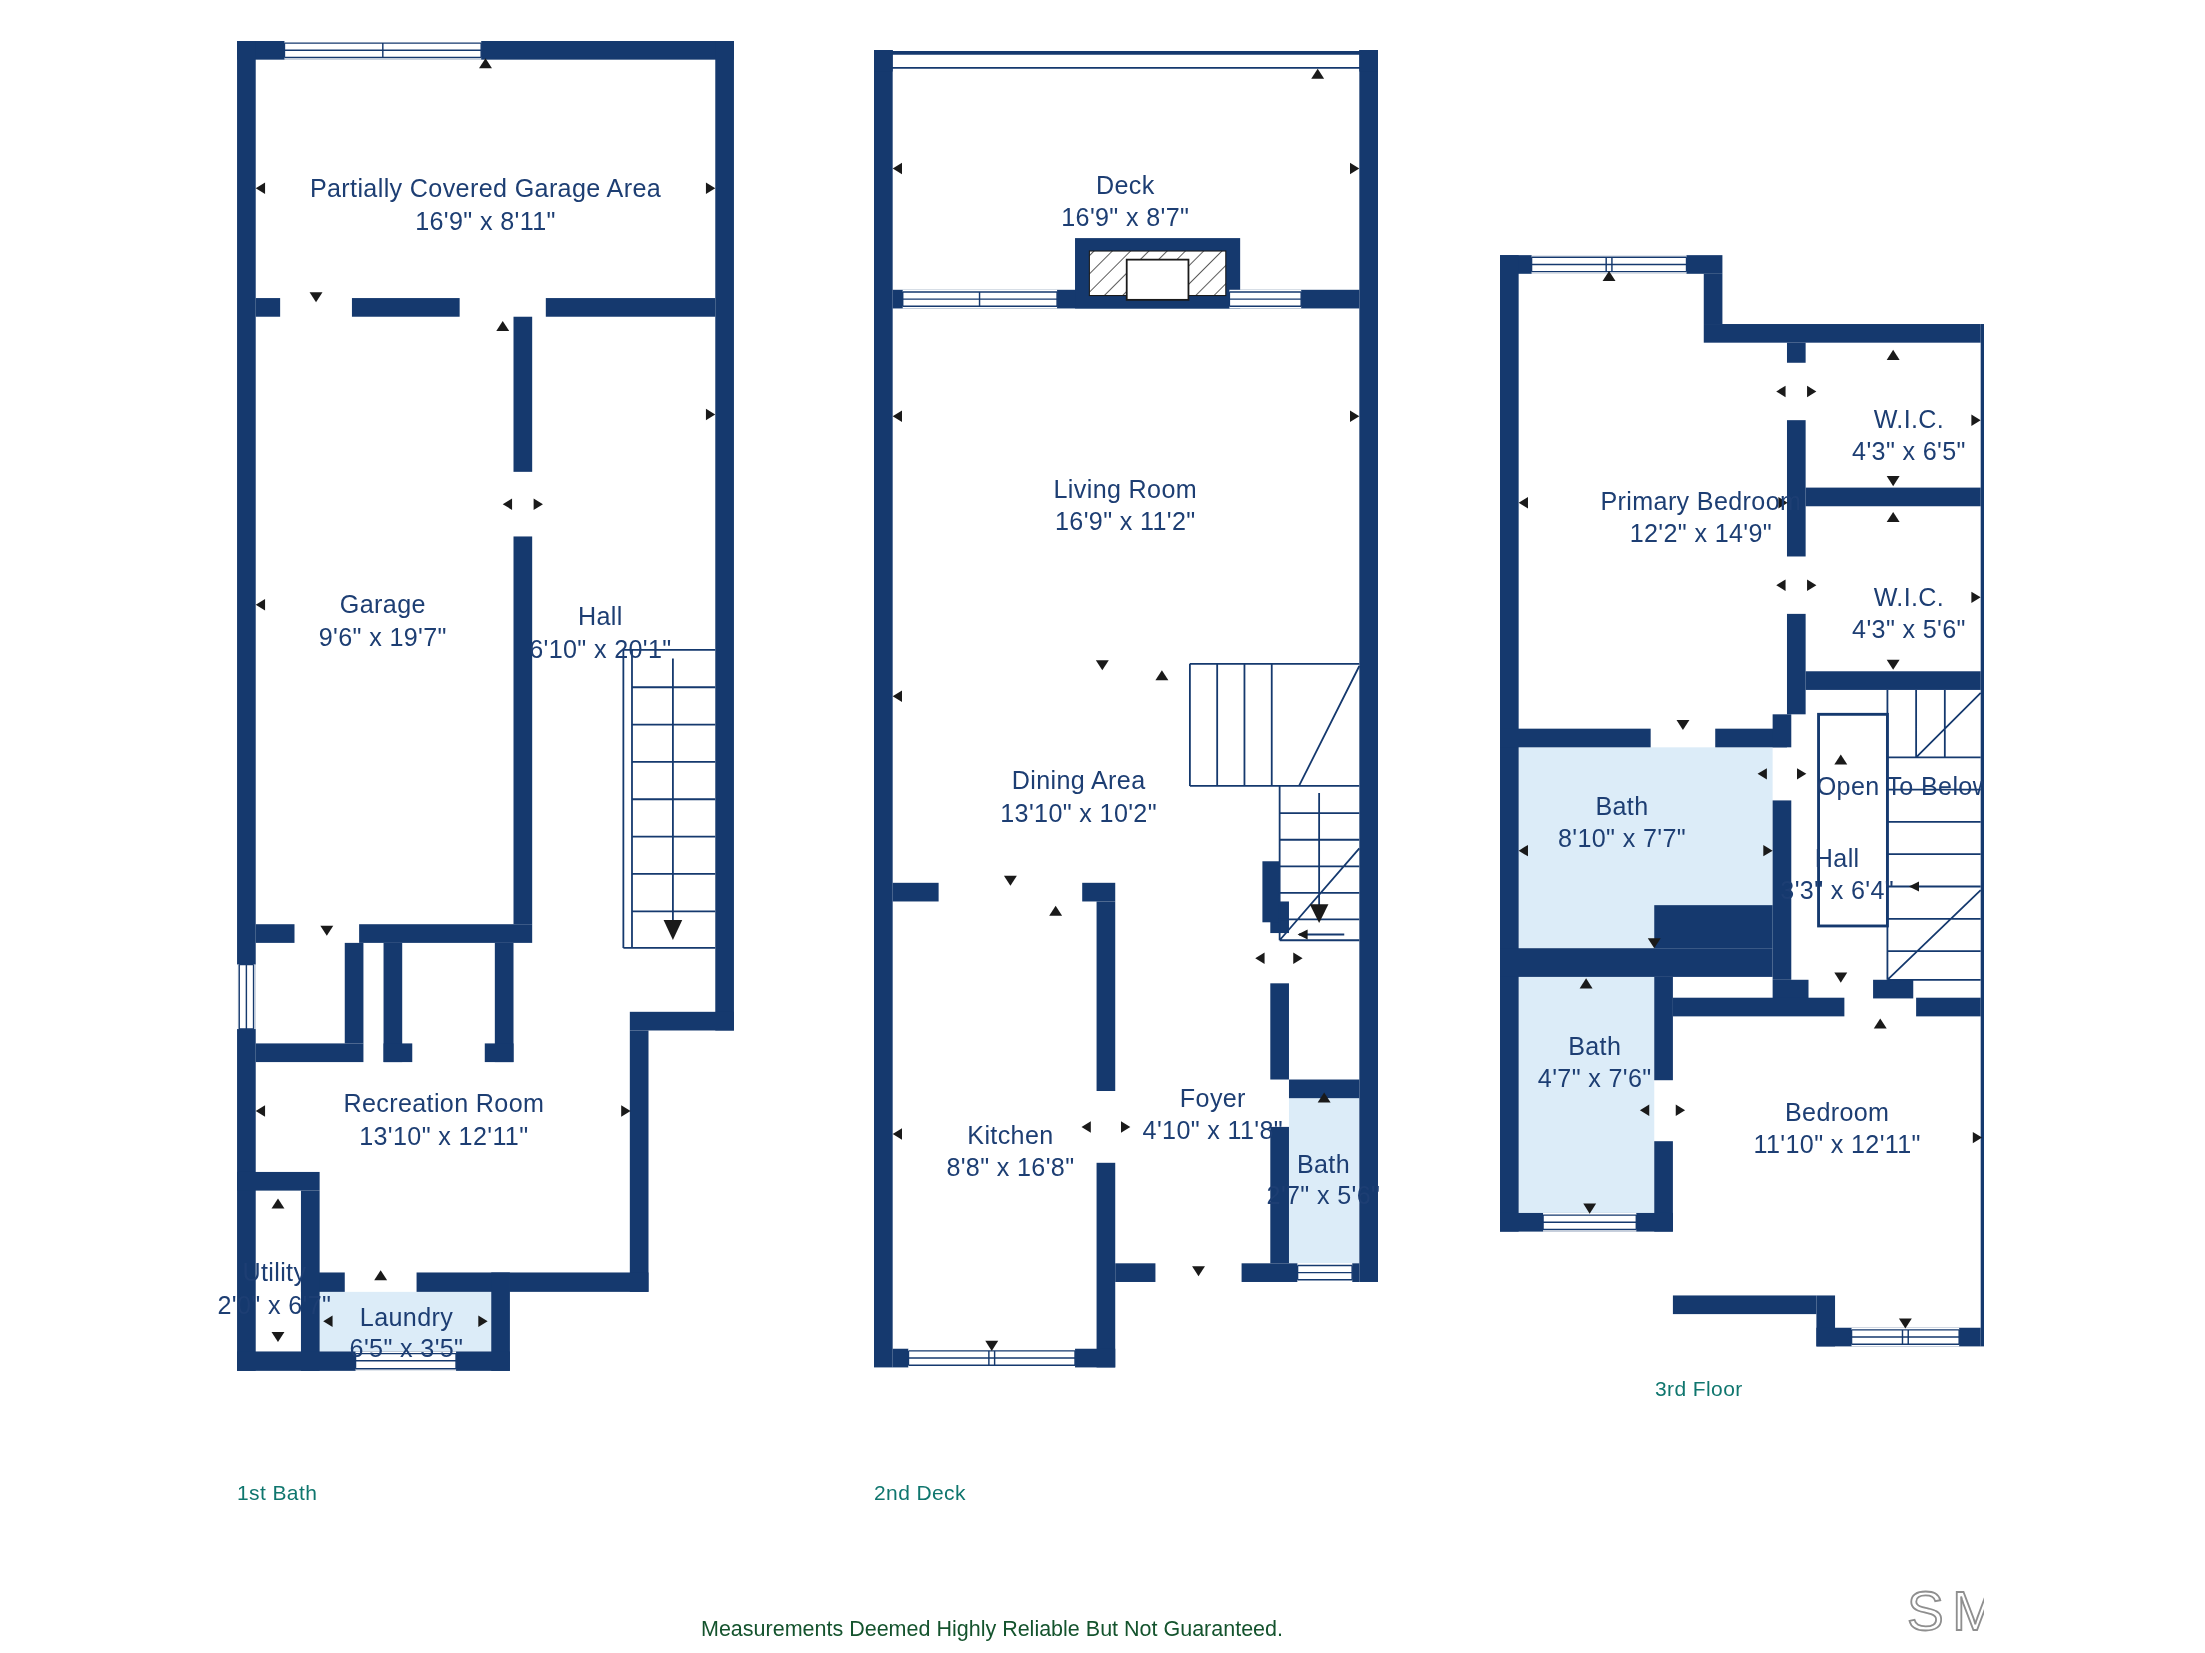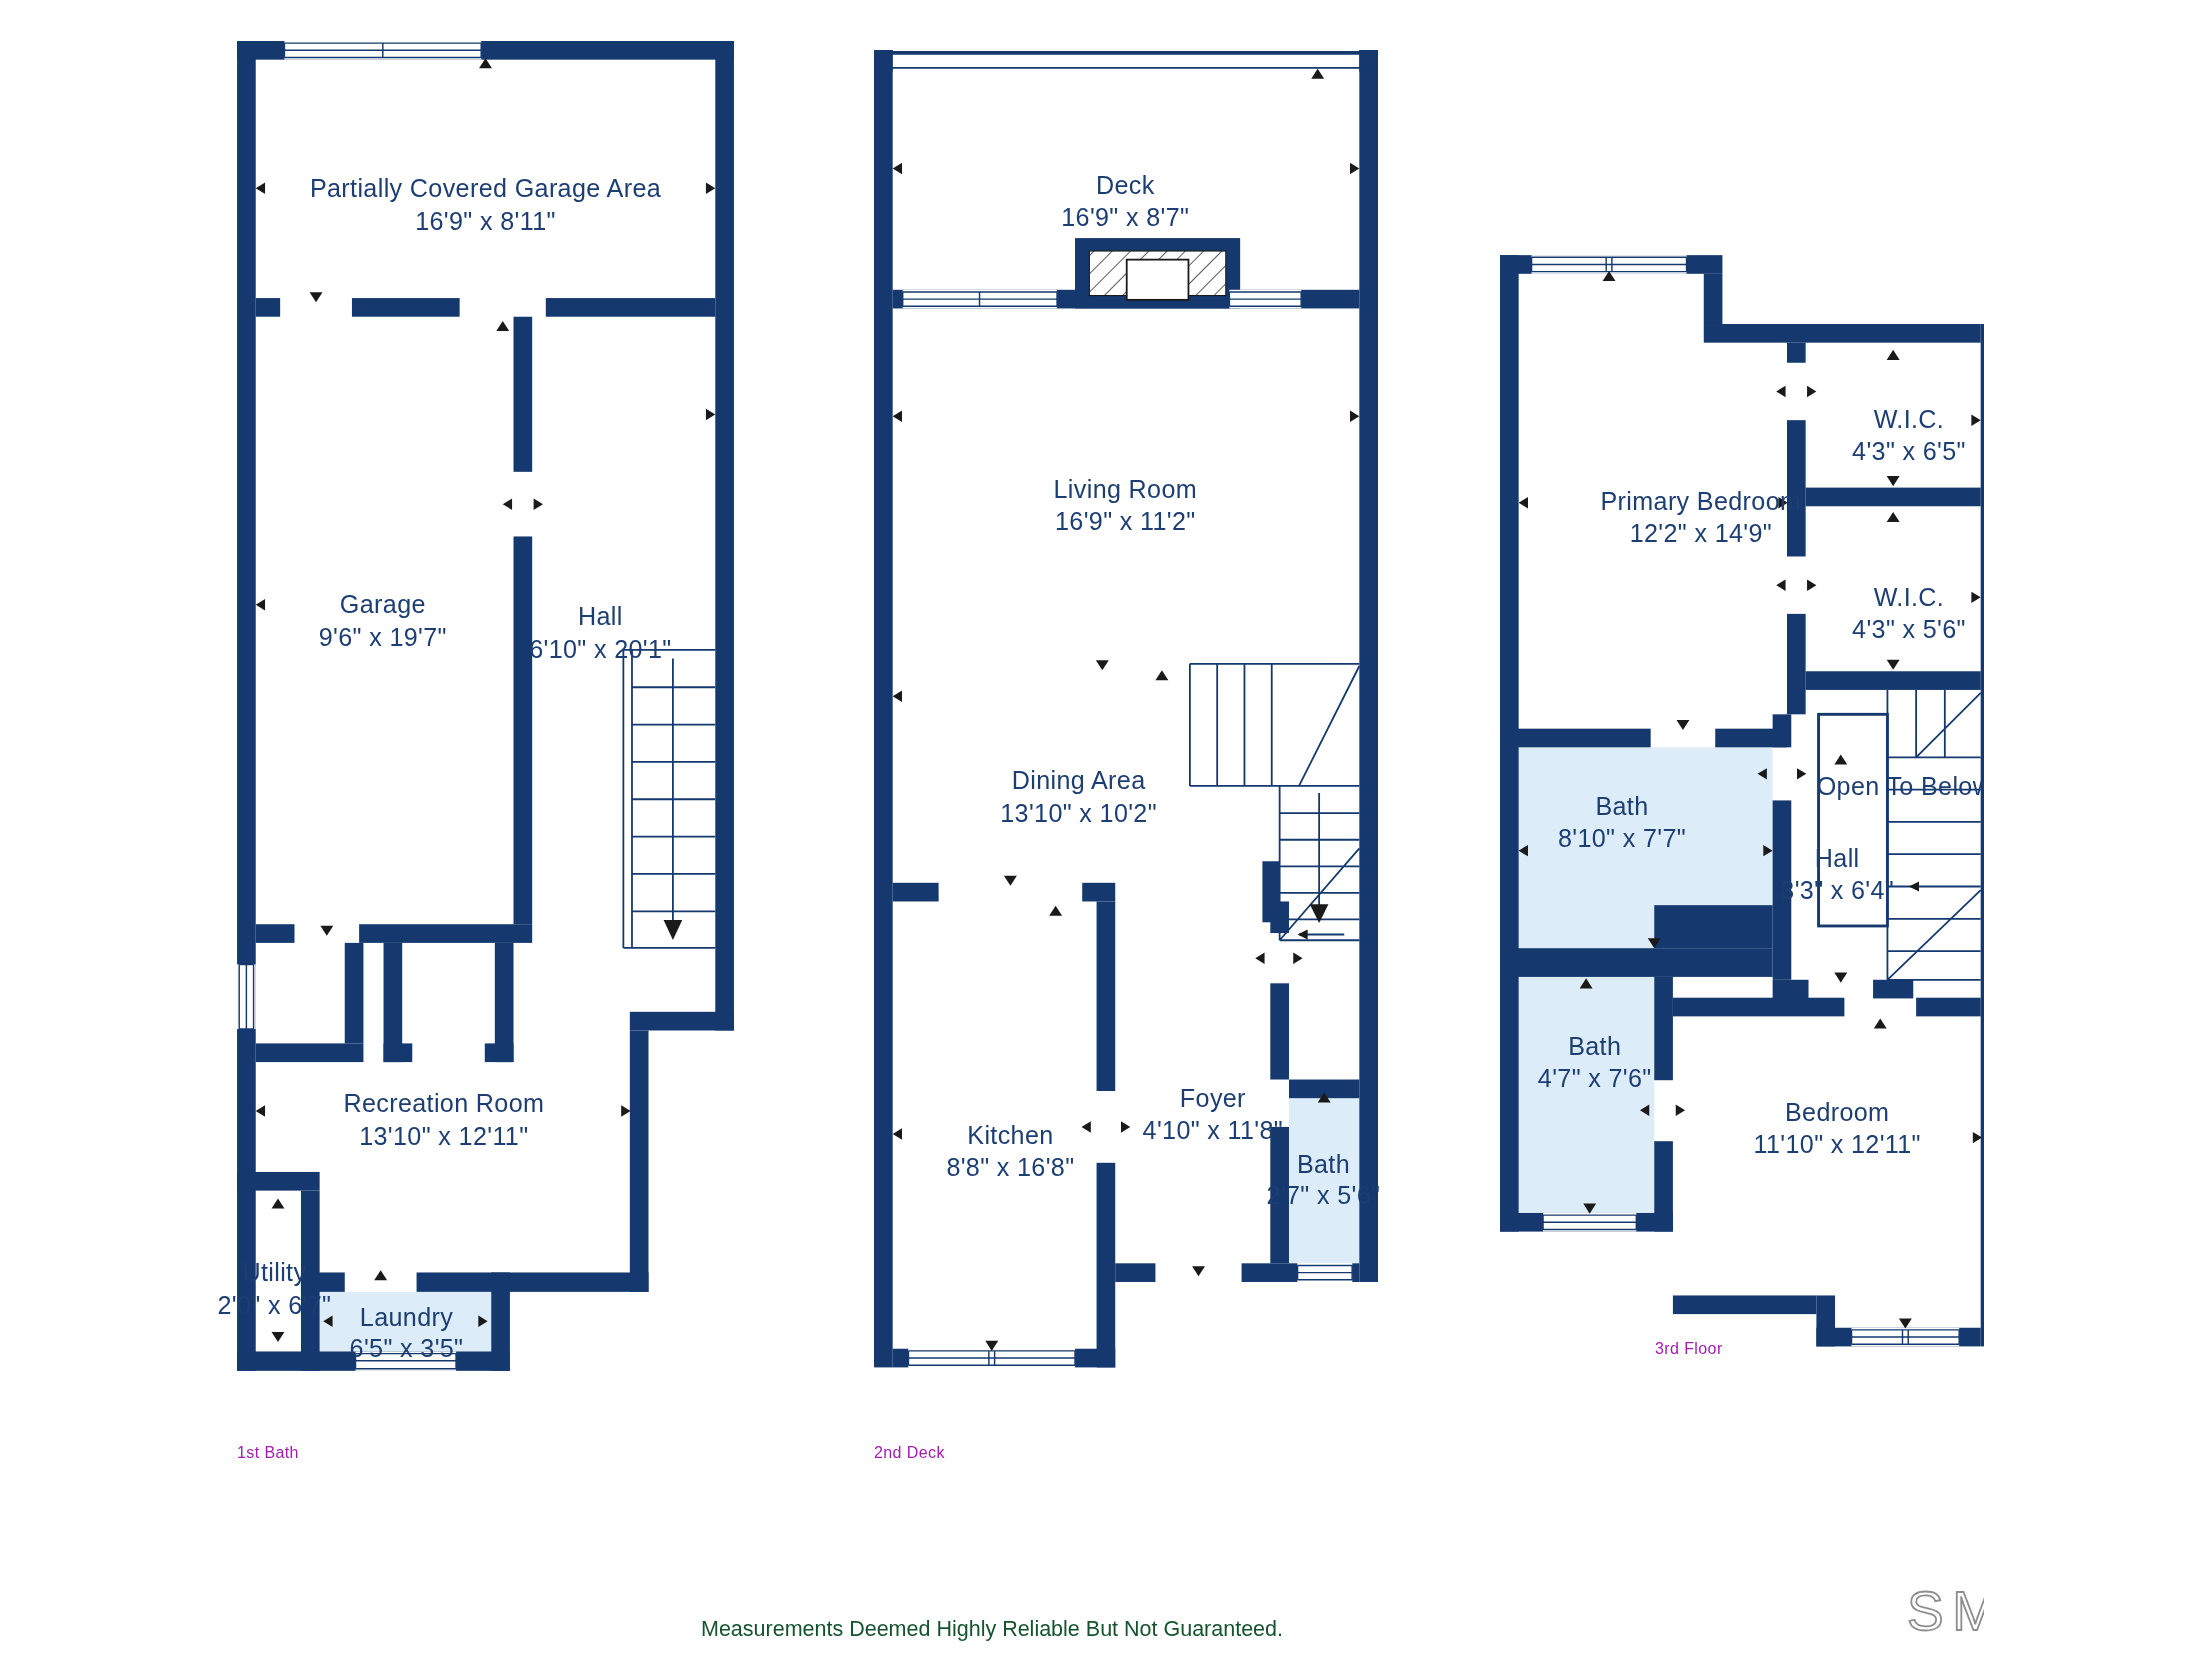--- a/index.html
+++ b/index.html
@@ -8,21 +8,21 @@
   svg.fp{position:absolute;overflow:visible;}
   .wall{fill:#15396E;}
   .lb{fill:#DCECF8;}
   .win{fill:#FFFFFF;}
   .thin{stroke:#15396E;stroke-width:2.5;fill:none;}
   .shaft{fill:#FFFFFF;stroke:#15396E;stroke-width:4;}
   .wline{stroke:#15396E;stroke-width:2;fill:none;}
   .arr{fill:#1A1A1A;}
   .rn,.rd{fill:#1D3E73;font-size:35px;letter-spacing:0.5px;text-anchor:middle;font-weight:500;
           font-family:"Liberation Sans",sans-serif;}
-  .floor-label{position:absolute;font-size:16px;color:#a21caf;letter-spacing:0.4px;}
+  .floor-label{position:absolute;font-size:21px;color:#0f766e;letter-spacing:0.4px;margin-top:37px;}
   .disclaimer{position:absolute;left:0;width:100%;text-align:center;top:1617px;
               font-size:21.5px;color:#14532d;}
   .logo{position:absolute;left:1907px;top:1589px;display:flex;align-items:flex-end;}
   .logo-word{font-size:55px;font-weight:400;letter-spacing:8.6px;line-height:45px;
              color:#FFFFFF;-webkit-text-stroke:1.8px #8F8F8F;text-shadow:0 0 0.7px #999;}
   .logo-boxes{display:flex;align-items:flex-end;margin-left:7.2px;}
   .lbx{width:20px;display:flex;align-items:flex-end;justify-content:center;
        color:#fff;font-size:12.2px;font-weight:700;padding-bottom:1.4px;margin-left:5.7px;
        font-family:"Liberation Sans",sans-serif;}
   .lbx.m{height:24.4px;background:#3F9AD6;}

